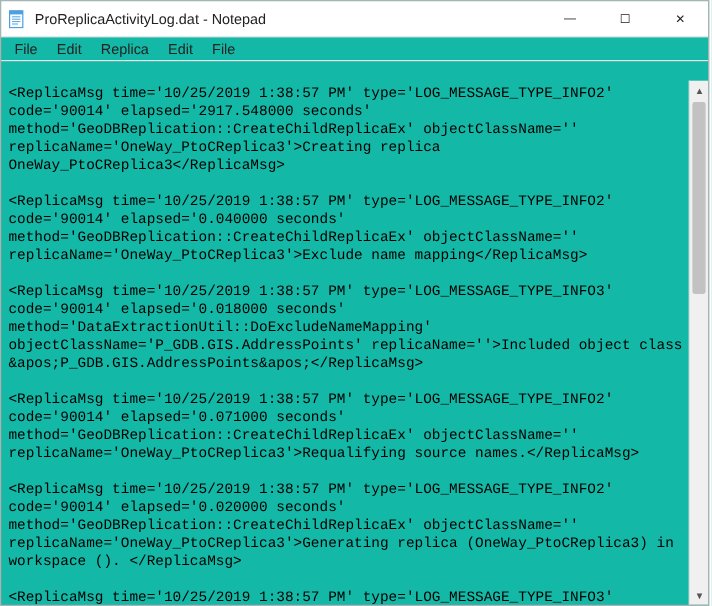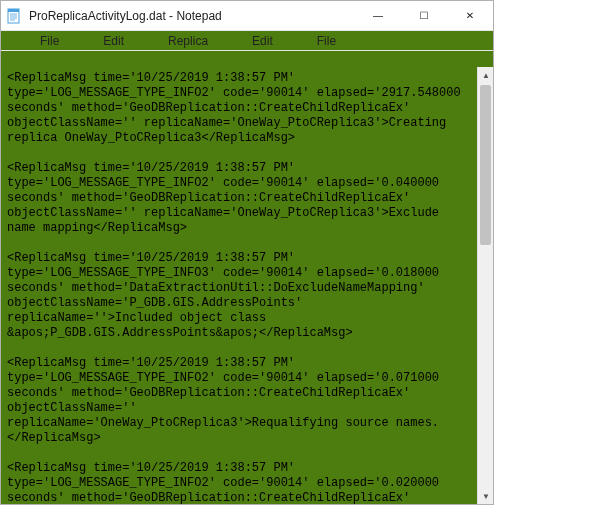--- a/index.html
+++ b/index.html
@@ -1,24 +1,24 @@
 <!DOCTYPE html>
 <html><head>
 <meta charset="utf-8">
 <style>
   * { box-sizing: border-box; margin: 0; padding: 0; }
   html, body { width: 593px; height: 505px; font-family: "Segoe UI", Tahoma, sans-serif; background: #fff; overflow: hidden; }
-  .window { width: 494px; height: 505px; border: 1px solid #b0b0b0; display: flex; flex-direction: column; background: #4d7c0f; }
+  .window { width: 591px; height: 505px; border: 1px solid #b0b0b0; display: flex; flex-direction: column; background: #14b8a6; }
   .titlebar { height: 30px; display: flex; align-items: center; background: #fff; border-bottom: 1px solid #e6e6e6; }
   .titlebar .icon-wrap { width: 26px; display:flex; align-items:center; justify-content:center; }
   .titlebar .title { flex: 1; font-size: 12px; color: #222; padding-left: 2px; }
   .winbtns { display:flex; height:100%; }
   .winbtn { width: 46px; display:flex; align-items:center; justify-content:center; font-size: 10px; color:#222; }
   .menubar { height: 20px; display:flex; align-items:center; padding: 0 4px; font-size: 12px; color:#222; gap: 2px; border-bottom: 1px solid #e6e6e6; }
-  .menuitem { padding: 1px 7px; margin-left: 28px; }
+  .menuitem { padding: 1px 7px; }
   .content-wrap { flex:1; position:relative; overflow:hidden;margin-top:16px; }
   .content { position:absolute; top:0; left:0; right:16px; bottom:0; padding:4px 2px 4px 6px; font-family: Consolas, "Courier New", monospace; font-size: 12px; line-height: 15px; color:#000; white-space: pre-wrap; word-break: break-word; overflow:hidden; }
   .scrollbar { position:absolute; top:0; right:0; bottom:0; width:16px; background:#f0f0f0; border-left:1px solid #e0e0e0; }
   .scroll-arrow { width:16px; height:16px; display:flex; align-items:center; justify-content:center; color:#555; font-size:8px; }
   .scroll-thumb { position:absolute; left:2px; right:2px; top:18px; height:160px; background:#c2c2c2; border-radius:2px; }
   .notepad-icon { width:16px; height:16px; }
 </style>
 </head>
 <body>
 

